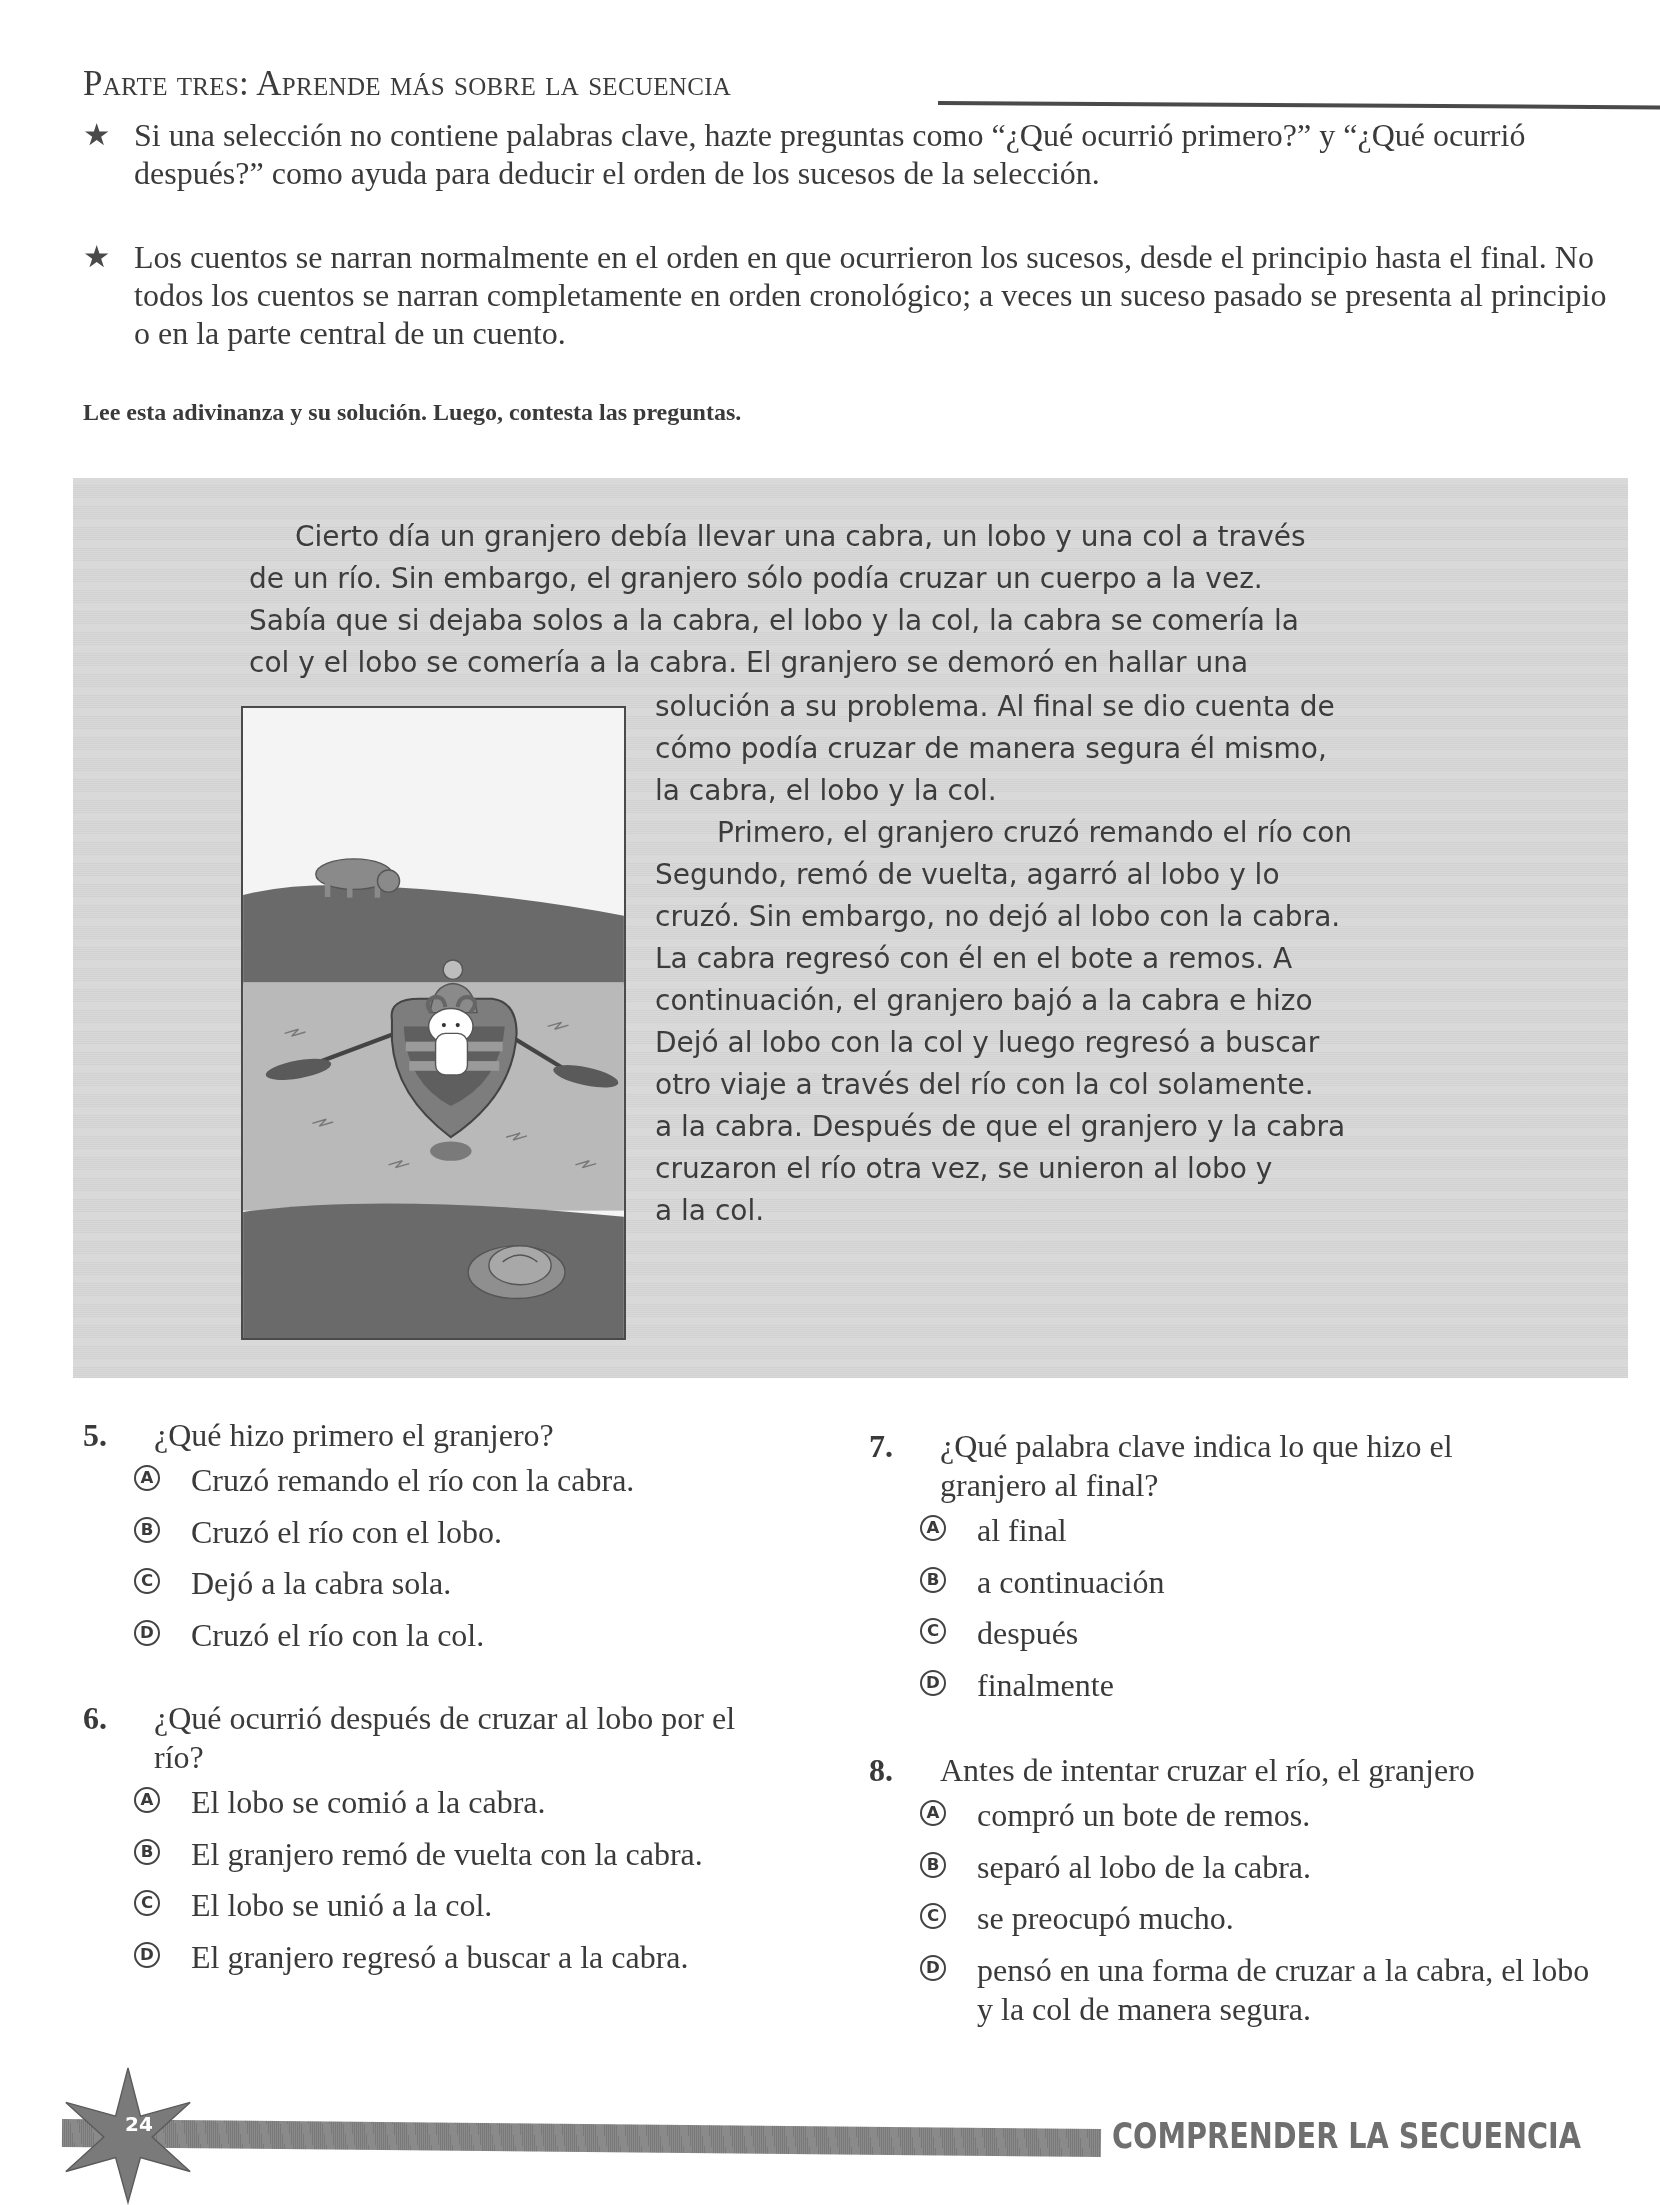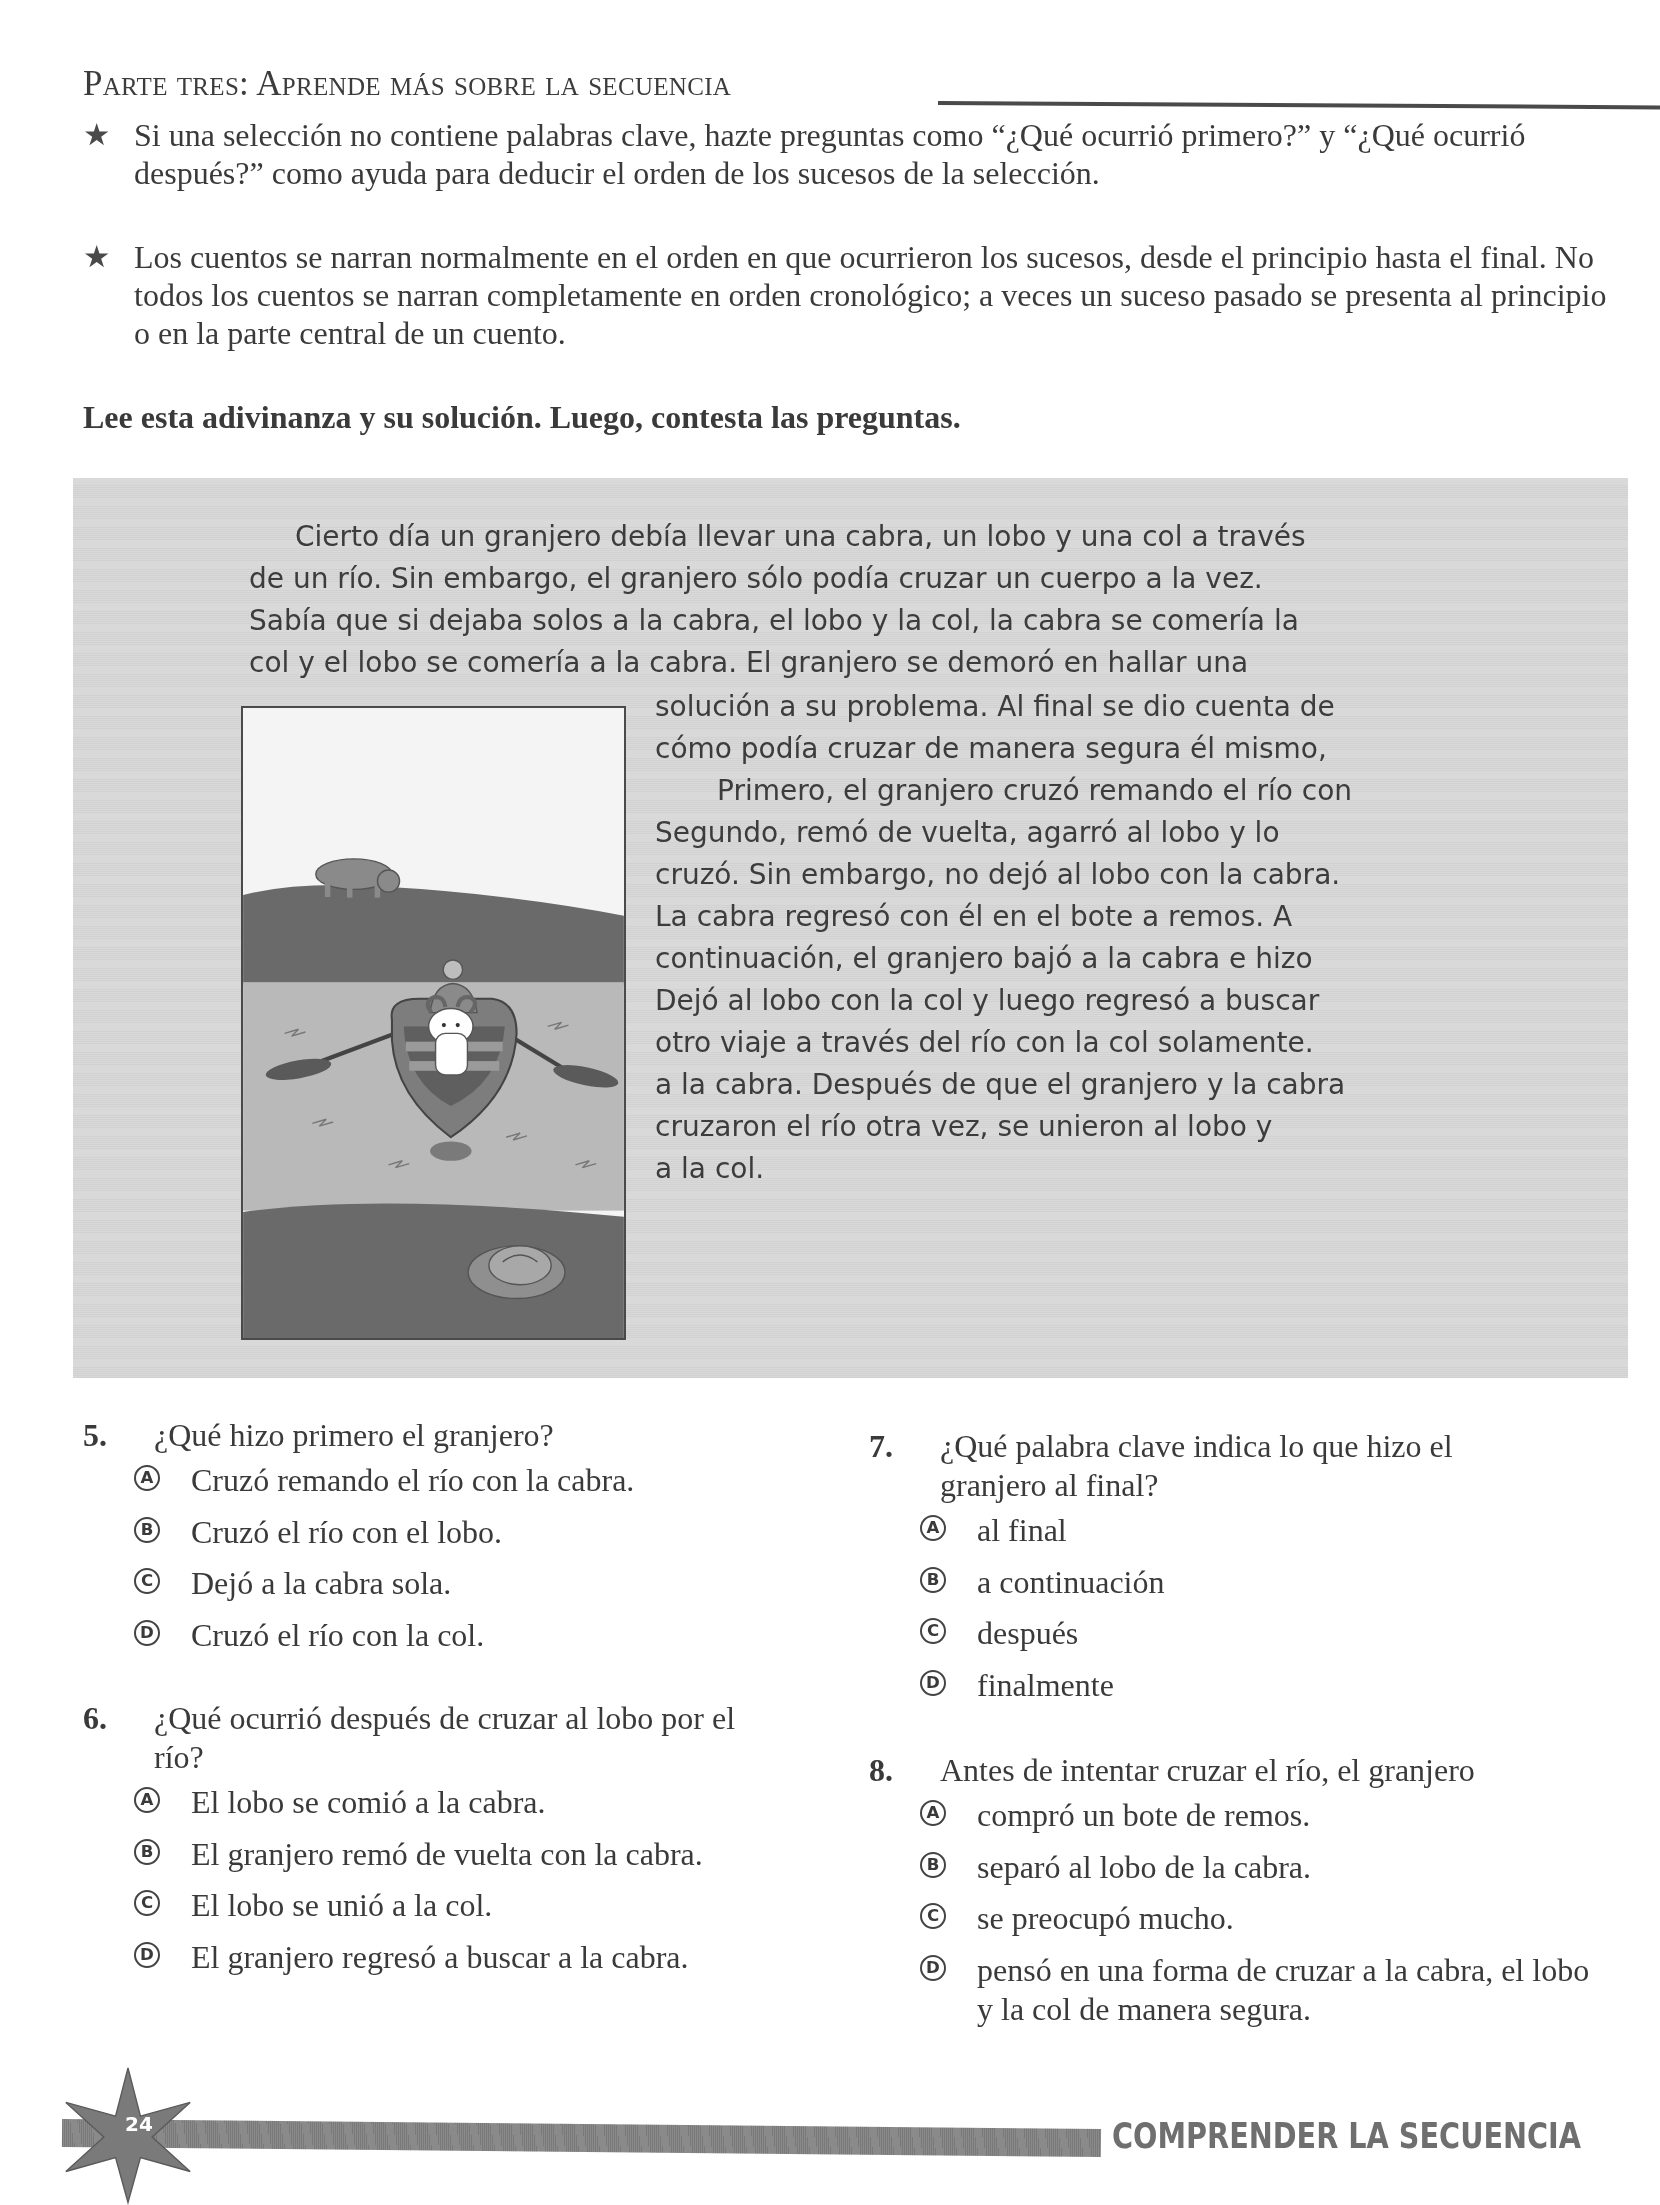--- a/index.html
+++ b/index.html
@@ -21,21 +21,21 @@
   }
 
   
   .tip { left: 83px; font-size: 32px; line-height: 38px; color: #3a3a3a; width: 1551px; }
   .tip .star { position: absolute; left: 0; top: 0; font-size: 30.5px; color: #4a4a4a; }
   .tip .txt { position: absolute; left: 51px; width: 1496px; }
   .tip1 { top: 116px; height: 97px; }
   .tip2 { top: 238px; height: 139px; }
 
   .instructions {
-    left: 83px; top: 399px; font-size: 32px; font-weight: bold; color: #3a3a3a;
+    left: 83px; top: 399px; font-size: 24px; font-weight: bold; color: #3a3a3a;
     white-space: nowrap;
   }
 
   
   .passage-box {
     left: 73px; top: 478px; width: 1555px; height: 900px;
     background: #d9d9d9;
     background-image: repeating-linear-gradient(0deg, rgba(0,0,0,0.035) 0 0.7px, transparent 0.7px 2.1px);
   }
   .passage {
@@ -117,20 +117,21 @@
 <div class="passage p-top">
   <span class="l indent">Cierto día un granjero debía llevar una cabra, un lobo y una col a través</span>
   <span class="l">de un río. Sin embargo, el granjero sólo podía cruzar un cuerpo a la vez.</span>
   <span class="l">Sabía que si dejaba solos a la cabra, el lobo y la col, la cabra se comería la</span>
   <span class="l">col y el lobo se comería a la cabra. El granjero se demoró en hallar una</span>
 </div>
 
 <div class="passage p-right">
   <span class="l">solución a su problema. Al final se dio cuenta de</span>
   <span class="l">cómo podía cruzar de manera segura él mismo,</span>
+  <span class="l">la cabra, el lobo y la col.</span>
   <span class="l indent2">Primero, el granjero cruzó remando el río con</span>
   <span class="l">Segundo, remó de vuelta, agarró al lobo y lo</span>
   <span class="l">cruzó. Sin embargo, no dejó al lobo con la cabra.</span>
   <span class="l">La cabra regresó con él en el bote a remos. A</span>
   <span class="l">continuación, el granjero bajó a la cabra e hizo</span>
   <span class="l">Dejó al lobo con la col y luego regresó a buscar</span>
   <span class="l">otro viaje a través del río con la col solamente.</span>
   <span class="l">a la cabra. Después de que el granjero y la cabra</span>
   <span class="l">cruzaron el río otra vez, se unieron al lobo y</span>
   <span class="l">a la col.</span>

